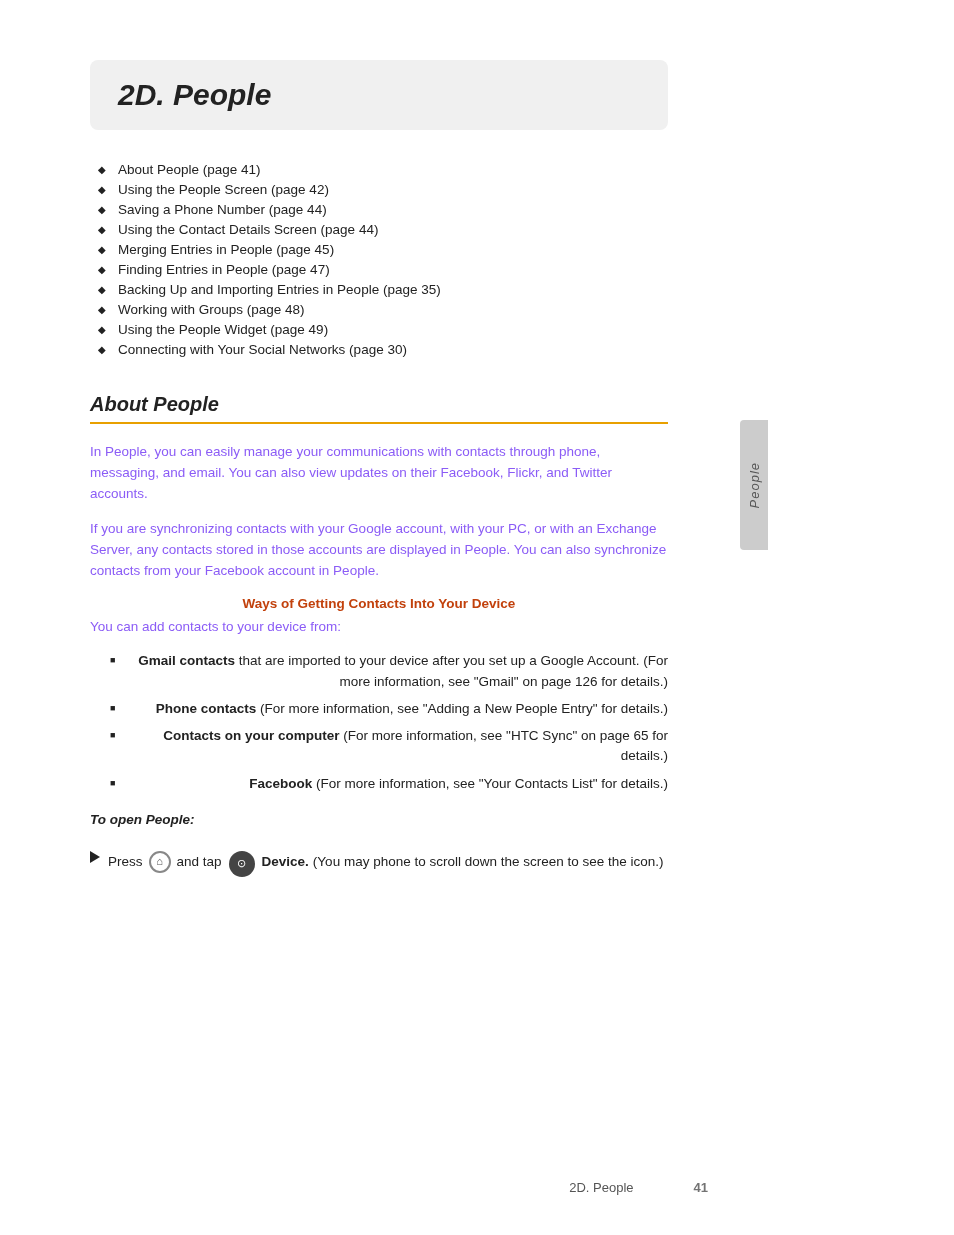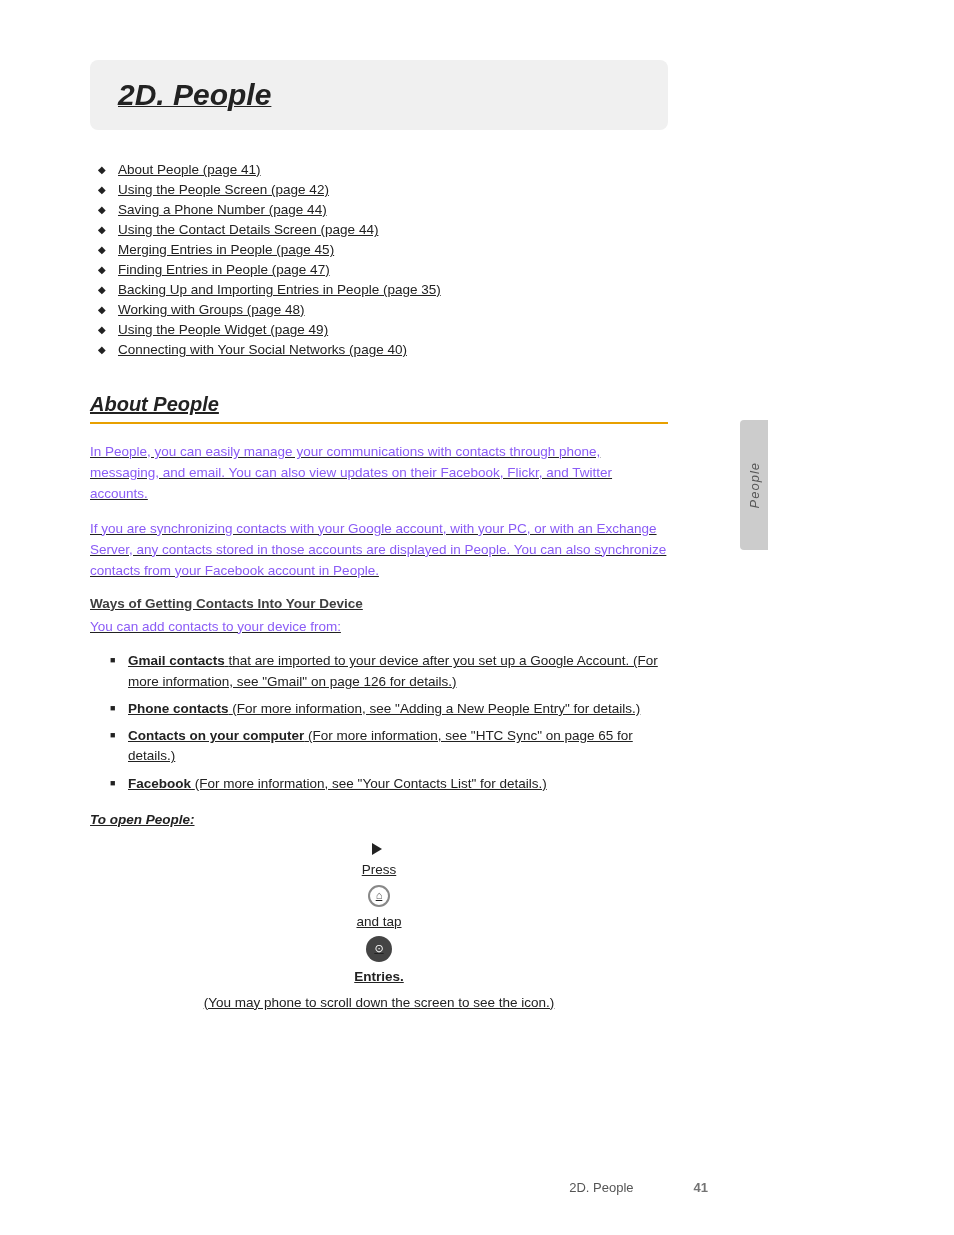--- a/index.html
+++ b/index.html
@@ -12,21 +12,20 @@
       width: 954px;
       min-height: 1235px;
       position: relative;
     }
 
     .page-container {
       width: 768px;
       min-height: 1235px;
       padding: 60px 100px 60px 90px;
       position: relative;
-      text-decoration: underline;
     }
 
     
     .chapter-header {
       background: #f0f0f0;
       border-radius: 8px;
       padding: 18px 28px;
       margin-bottom: 32px;
     }
 
@@ -83,28 +82,30 @@
       margin-bottom: 14px;
       color: #8b5cf6;
     }
 
     
     .sub-heading {
       font-size: 13.5px;
       font-weight: bold;
       margin-bottom: 6px;
       margin-top: 10px;
-      color: #404040;
+      color: #c2410c;
+      text-align: center;
     }
 
     
     .square-list {
       list-style: none;
       padding-left: 20px;
       margin-bottom: 18px;
+      text-align: right;
     }
 
     .square-list li {
       position: relative;
       padding-left: 18px;
       margin-bottom: 7px;
       font-size: 13.5px;
       line-height: 1.5;
       color: #222;
     }
@@ -120,33 +121,32 @@
 
     .square-list li b {
       font-weight: bold;
     }
 
     
     .italic-instruction {
       font-style: italic;
       font-size: 13.5px;
       font-weight: bold;
-      margin-bottom: 16px;
+      margin-bottom: 24px;
       color: #222;
     }
 
     
     .step-row {
       display: flex;
-      align-items: center;
+      align-items: flex-start;
       font-size: 13.5px;
       gap: 4px;
       flex-wrap: wrap;
       line-height: 1.6;
-      flex-direction: column;
     }
 
     .step-row .triangle {
       display: inline-block;
       width: 0;
       height: 0;
       border-top: 6px solid transparent;
       border-bottom: 6px solid transparent;
       border-left: 10px solid #222;
       margin-right: 4px;
@@ -242,21 +242,21 @@
   <ul class="toc-list">
     <li>About People (page 41)</li>
     <li>Using the People Screen (page 42)</li>
     <li>Saving a Phone Number (page 44)</li>
     <li>Using the Contact Details Screen (page 44)</li>
     <li>Merging Entries in People (page 45)</li>
     <li>Finding Entries in People (page 47)</li>
     <li>Backing Up and Importing Entries in People (page 35)</li>
     <li>Working with Groups (page 48)</li>
     <li>Using the People Widget (page 49)</li>
-    <li>Connecting with Your Social Networks (page 40)</li>
+    <li>Connecting with Your Social Networks (page 30)</li>
   </ul>
 
   <div class="section-heading">About People</div>
   <hr class="section-divider">
 
   <p class="body-text">In People, you can easily manage your communications with contacts through phone, messaging, and email. You can also view updates on their Facebook, Flickr, and Twitter accounts.</p>
   <p class="body-text">If you are synchronizing contacts with your Google account, with your PC, or with an Exchange Server, any contacts stored in those accounts are displayed in People. You can also synchronize contacts from your Facebook account in People.</p>
 
   <div class="sub-heading">Ways of Getting Contacts Into Your Device</div>
   <p class="body-text">You can add contacts to your device from:</p>
@@ -281,21 +281,21 @@
   </ul>
 
   <div class="italic-instruction">To open People:</div>
 
   <div class="step-row">
     <span class="triangle"></span>
     <span>Press</span>
     <span class="icon-circle">⌂</span>
     <span>and tap</span>
     <span class="icon-dark-circle">⊙</span>
-    <span><b>Entries.</b></span>
+    <span><b>Device.</b></span>
     <span>(You may phone to scroll down the screen to see the icon.)</span>
   </div>
 
   <div class="side-tab">
     <span class="side-tab-text">People</span>
   </div>
 
   <div class="page-footer">
     <span class="footer-chapter">2D. People</span>
     <span class="footer-page">41</span>

